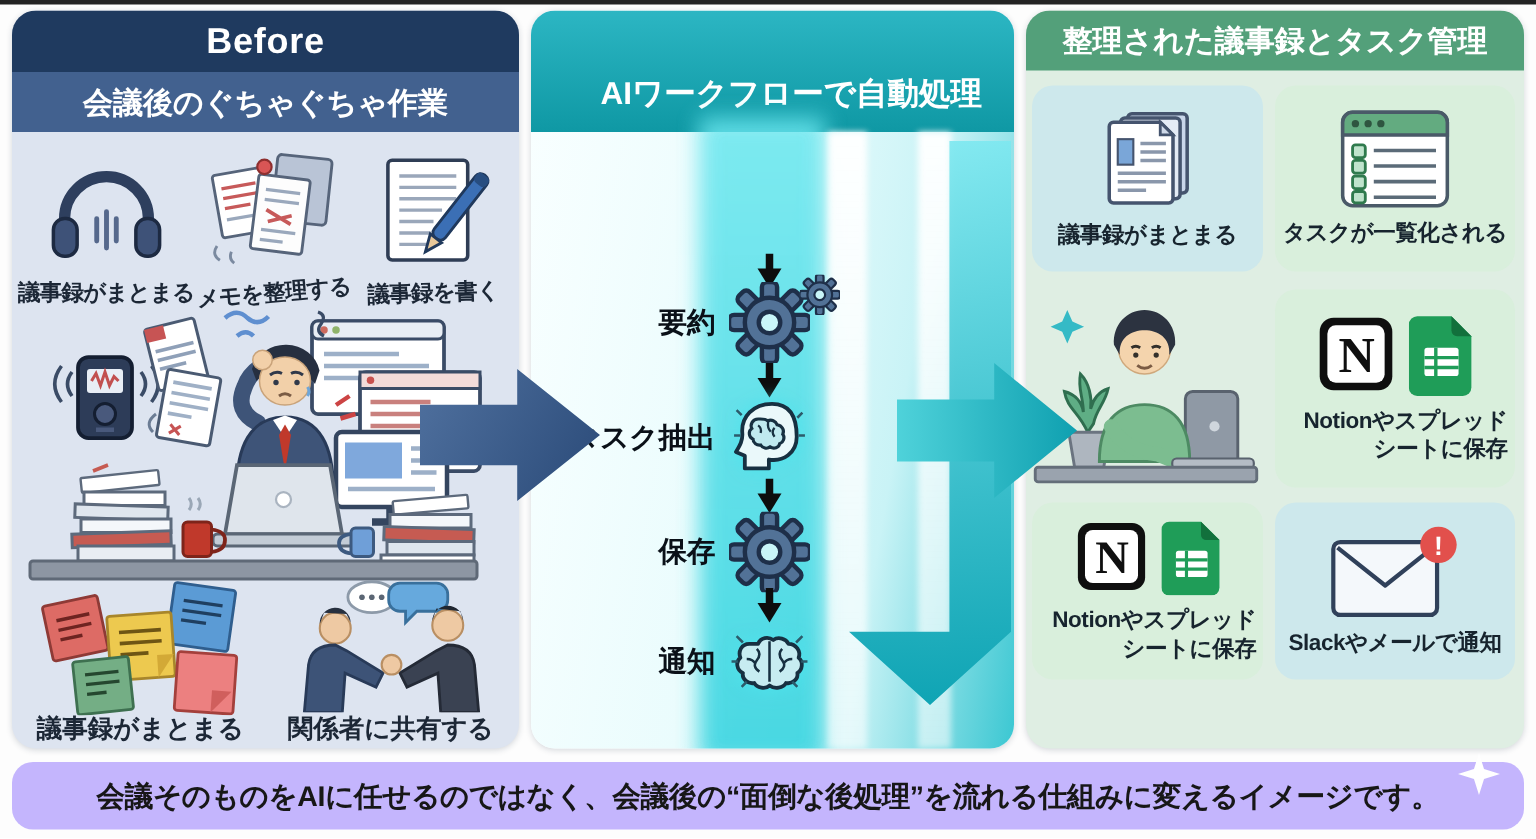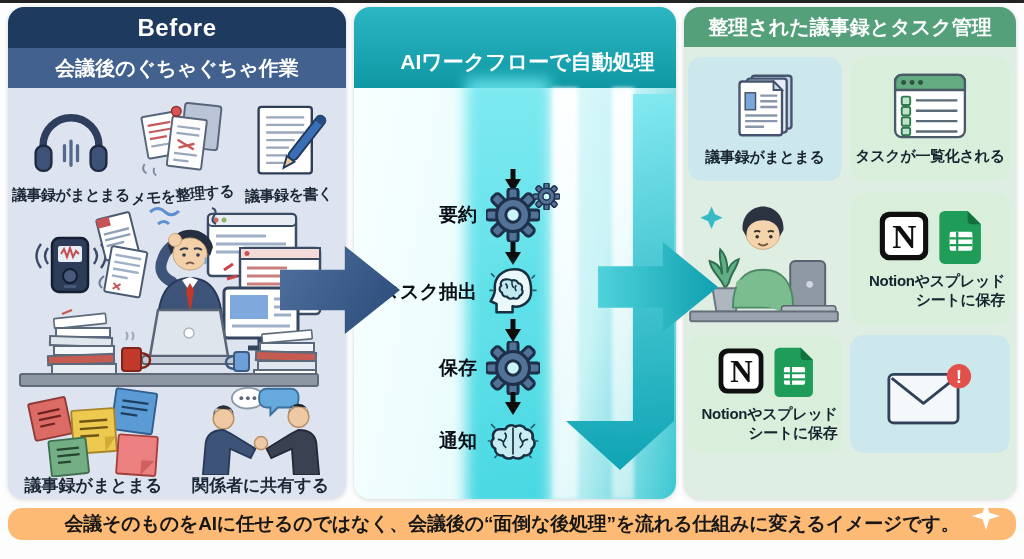--- a/index.html
+++ b/index.html
@@ -82,22 +82,22 @@
   
   .jump-arrow { position:absolute; z-index:5; }
   .arrow-blue { left:280px; top:246px; width:120px; height:88px;
     background:linear-gradient(120deg,#50719f,#2a4a78);
     clip-path:polygon(0 27%, 54% 27%, 54% 0, 100% 50%, 54% 100%, 54% 73%, 0 73%); }
   .arrow-teal { left:598px; top:242px; width:120px; height:90px;
     background:linear-gradient(to right,#4fd2da,#0fa0b0);
     clip-path:polygon(0 27%, 54% 27%, 54% 0, 100% 50%, 54% 100%, 54% 73%, 0 73%); }
 
   
-  .footer { position:absolute; left:8px; top:508px; width:1008px; height:32px;
-    background:#fdba74; border-radius:14px; display:flex; align-items:center;
+  .footer { position:absolute; left:8px; top:508px; width:1008px; height:45px;
+    background:#c4b5fd; border-radius:14px; display:flex; align-items:center;
     justify-content:center; }
   .footer-text { font-size:19px; font-weight:bold; color:#171717; letter-spacing:-.2px; }
   .sparkle { position:absolute; left:972px; top:502px; width:28px; height:28px; z-index:7;
     background:#ffffff; clip-path:polygon(50% 0,62% 38%,100% 50%,62% 62%,50% 100%,38% 62%,0 50%,38% 38%);
     filter:drop-shadow(0 0 3px rgba(255,255,255,.9)); }
 
   svg { display:block; }
 </style>
 </head>
 <body>
@@ -531,20 +531,21 @@
               <use href="#sym-sheets"></use>
             </svg>
         </div>
         <div class="card-lbl" style="max-width:145px">Notionやスプレッドシートに保存</div>
       </div>
 
       <div class="card card-cyan card-notify">
         <svg width="86" height="62" viewBox="0 0 92 66">
             <use href="#sym-mailalert"></use>
           </svg>
+        <div class="card-lbl">Slackやメールで通知</div>
       </div>
     </div>
   </div>
 
   <div class="jump-arrow arrow-blue"></div>
   <div class="jump-arrow arrow-teal"></div>
 
   <div class="footer">
     <span class="footer-text">会議そのものをAIに任せるのではなく、会議後の“面倒な後処理”を流れる仕組みに変えるイメージです。</span>
   </div>

